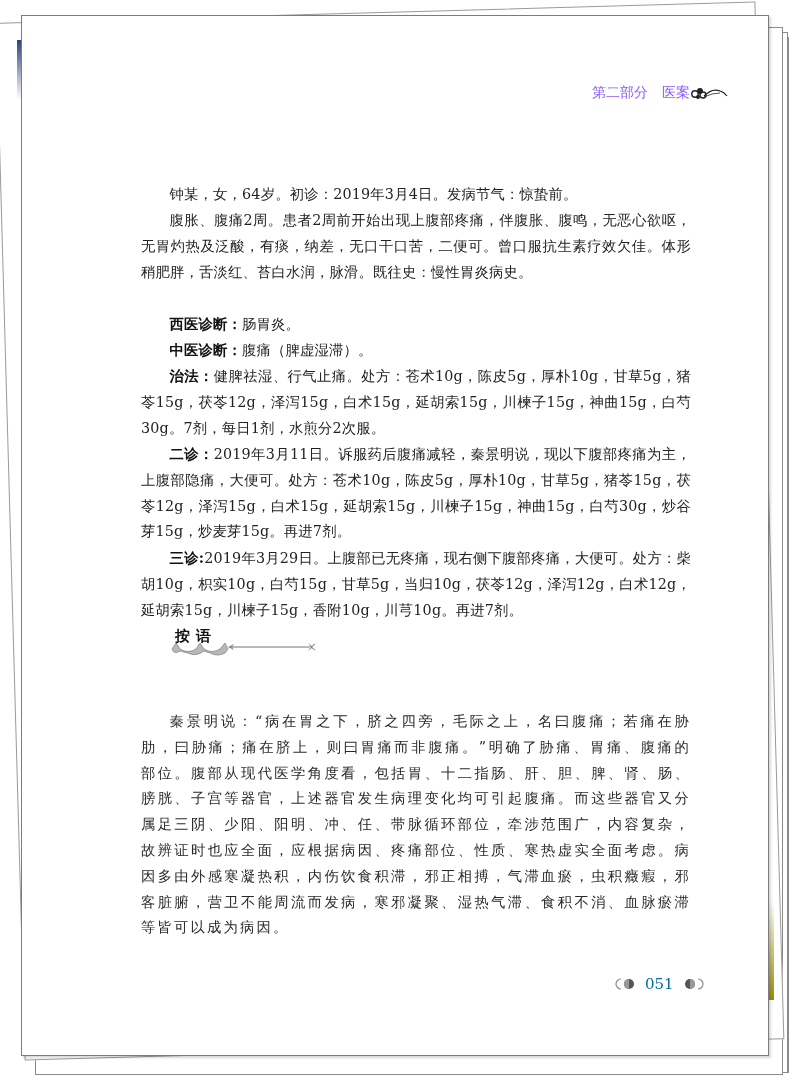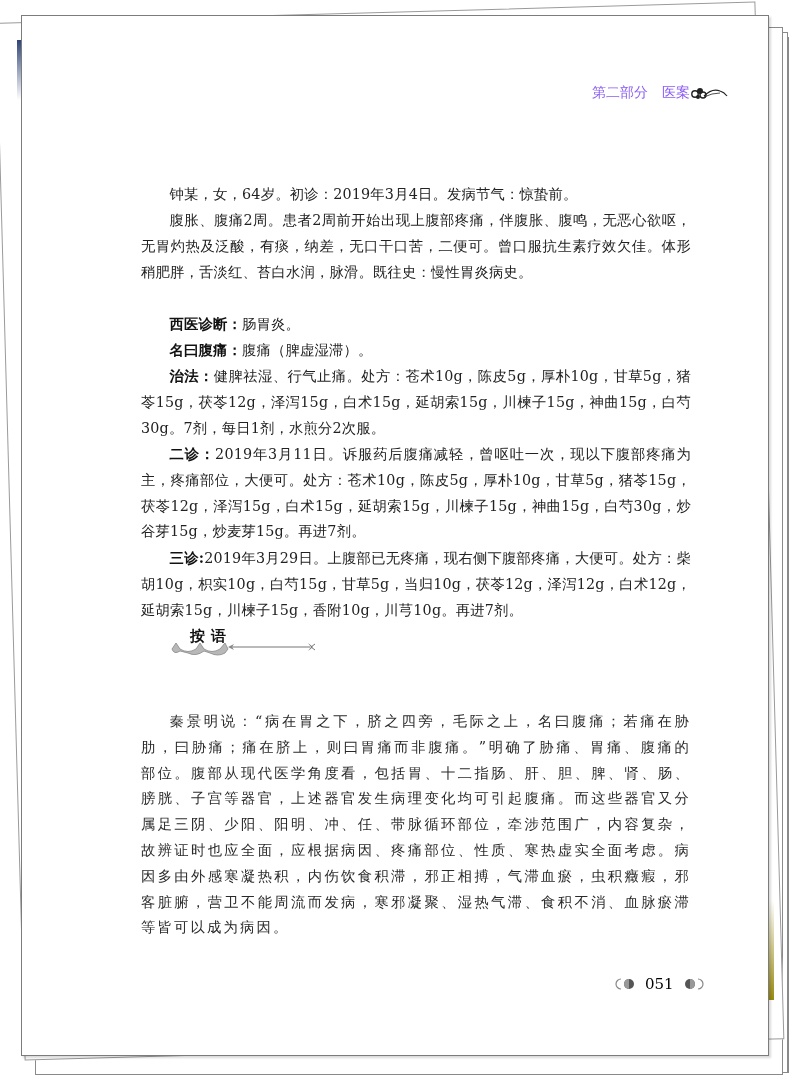--- a/index.html
+++ b/index.html
@@ -98,29 +98,28 @@
       width: 150px; height: 30px;
     }
     .anyu-label {
       position: absolute;
       left: 5px; top: 0px;
       font-size: 15px;
       font-weight: bold;
       color: #111;
       letter-spacing: 6px;
       z-index: 2;
-      margin-left: 15px;
     }
     .anyu svg { position: absolute; left: 0; top: 0; }
     .folio {
       position: absolute;
       left: 615px; top: 975px;
       display: flex; align-items: center;
       font-size: 15px;
-      color: #000000;
+      color: #0369a1;
     }
     .folio .num { margin: 0 8px; }
   </style>
 </head>
 <body>
 
 <div class="stage">
   <div class="back-page bp3"></div>
   <div class="back-page bp2"></div>
   <div class="back-page bp1"></div>
@@ -144,25 +143,25 @@
       </svg>
     </span>
   </div>
 
 
   <p class="para" style="top:182px;">钟某，女，64岁。初诊：2019年3月4日。发病节气：惊蛰前。</p>
   <p class="para" style="top:208px;">腹胀、腹痛2周。患者2周前开始出现上腹部疼痛，伴腹胀、腹鸣，无恶心欲呕，无胃灼热及泛酸，有痰，纳差，无口干口苦，二便可。曾口服抗生素疗效欠佳。体形稍肥胖，舌淡红、苔白水润，脉滑。既往史：慢性胃炎病史。</p>
 
   <p class="para" style="top:312px;"><b>西医诊断：</b><span>肠胃炎。</span></p>
 
-  <p class="para" style="top:338px;"><b>名曰腹痛：</b><span>腹痛（脾虚湿滞）。</span></p>
+  <p class="para" style="top:338px;"><b>中医诊断：</b><span>腹痛（脾虚湿滞）。</span></p>
 
   <p class="para" style="top:364px;"><b>治法：</b><span>健脾祛湿、行气止痛。处方：苍术10g，陈皮5g，厚朴10g，甘草5g，猪苓15g，茯苓12g，泽泻15g，白术15g，延胡索15g，川楝子15g，神曲15g，白芍30g。7剂，每日1剂，水煎分2次服。</span></p>
 
-  <p class="para" style="top:442px;"><b>二诊：</b><span>2019年3月11日。诉服药后腹痛减轻，曾呕吐一次，现以下腹部疼痛为主，疼痛部位，大便可。处方：苍术10g，陈皮5g，厚朴10g，甘草5g，猪苓15g，茯苓12g，泽泻15g，白术15g，延胡索15g，川楝子15g，神曲15g，白芍30g，炒谷芽15g，炒麦芽15g。再进7剂。</span></p>
+  <p class="para" style="top:442px;"><b>二诊：</b><span>2019年3月11日。诉服药后腹痛减轻，秦景明说，现以下腹部疼痛为主，上腹部隐痛，大便可。处方：苍术10g，陈皮5g，厚朴10g，甘草5g，猪苓15g，茯苓12g，泽泻15g，白术15g，延胡索15g，川楝子15g，神曲15g，白芍30g，炒谷芽15g，炒麦芽15g。再进7剂。</span></p>
 
   <p class="para" style="top:546px;"><b>三诊:</b><span>2019年3月29日。上腹部已无疼痛，现右侧下腹部疼痛，大便可。处方：柴胡10g，枳实10g，白芍15g，甘草5g，当归10g，茯苓12g，泽泻12g，白术12g，延胡索15g，川楝子15g，香附10g，川芎10g。再进7剂。</span></p>
 
   <div class="anyu">
     <svg width="150" height="30" viewBox="0 0 150 30">
       <path d="M2 22 L6 16 L10 22 Q18 27 26 22 L30 16 L34 22 Q42 27 50 22 L55 16 L58 22 L55 26 Q48 30 40 26 L34 24 Q26 30 18 26 L10 24 Q4 28 2 22 Z" fill="#b8b8b8" stroke="#888" stroke-width="0.8"></path>
       <path d="M58 20 L64 17 L62 20 L64 23 Z" fill="#888"></path>
       <line x1="62" y1="20" x2="140" y2="20" stroke="#777" stroke-width="1.2"></line>
       <path d="M138 16 L143 20 L138 24 L141 20 Z" fill="#777"></path>
       <path d="M145 17 L141 20 L145 23" fill="none" stroke="#777" stroke-width="1"></path>

